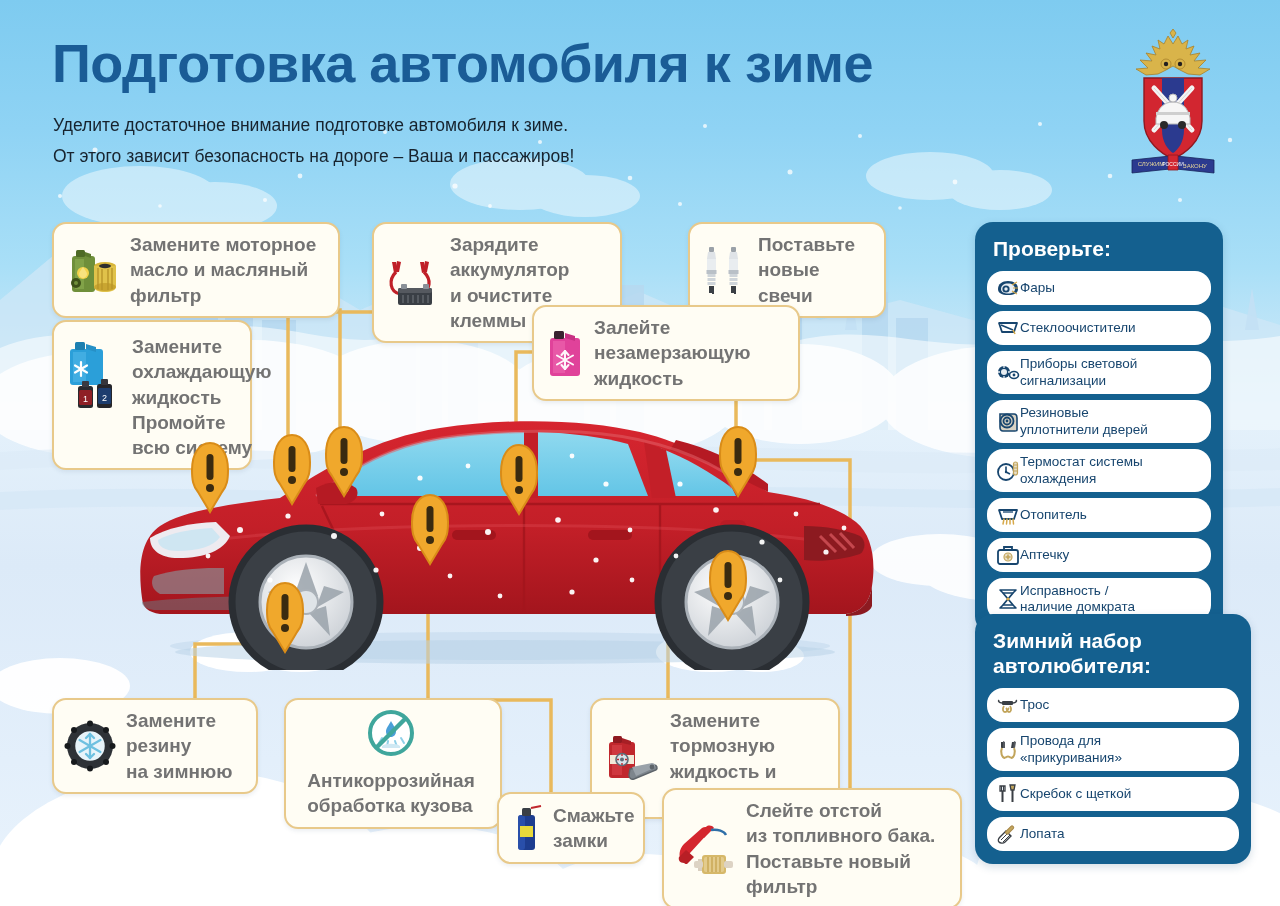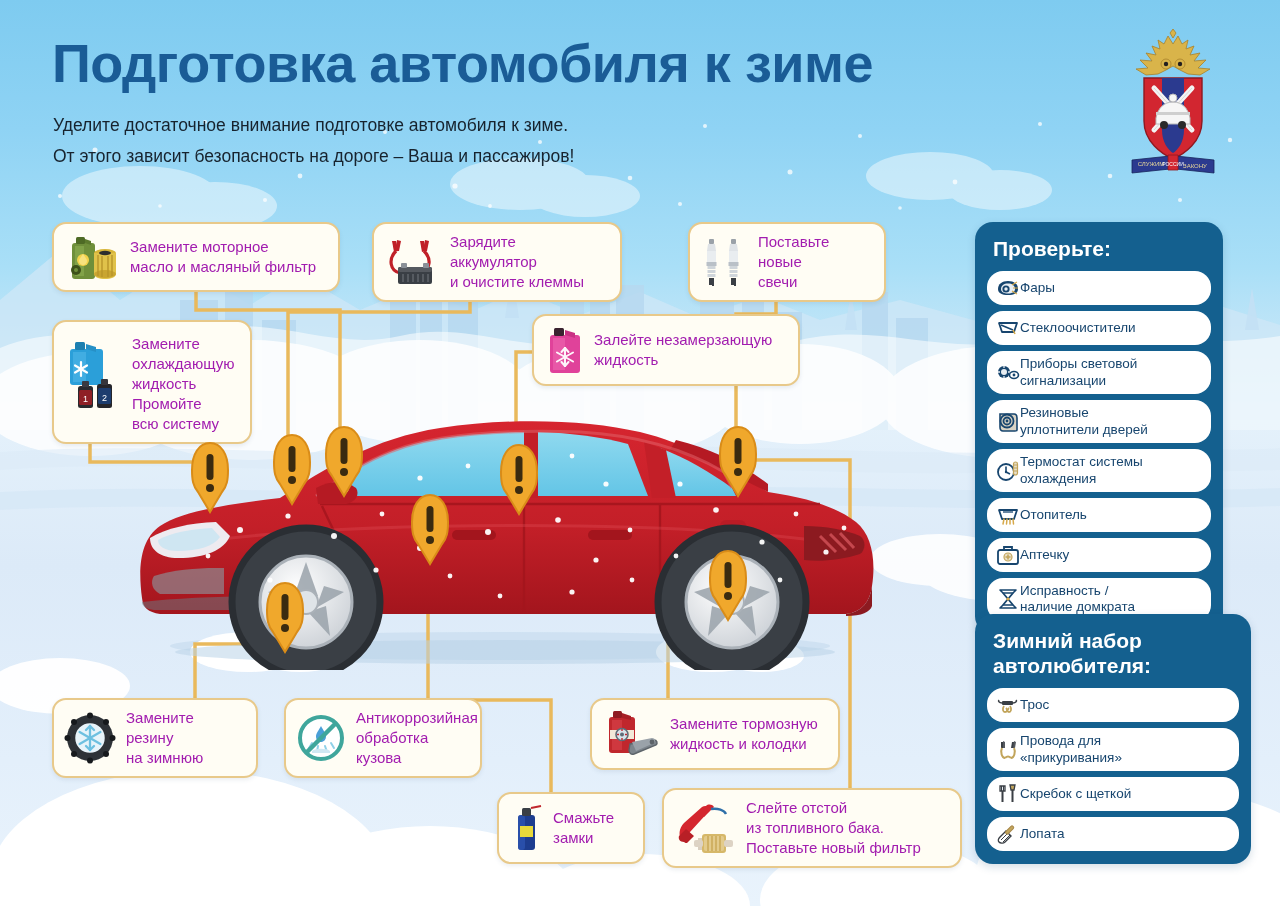--- a/index.html
+++ b/index.html
@@ -43,21 +43,21 @@
     position: absolute;
     background: #fffdf4;
     border: 2px solid #e8c98a;
     border-radius: 14px;
     display: flex; align-items: center; gap: 10px;
     padding: 8px 14px 8px 10px;
     box-shadow: 0 2px 4px rgba(60,90,120,0.10);
     z-index: 6;
   }
   .callout .ctext {
-    font-size: 15px; color: #a21caf; line-height: 1.33; font-weight: 400;
+    font-size: 19px; color: #737373; line-height: 1.33; font-weight: 700;
     white-space: pre-line;
   }
   .callout .cicon { flex: 0 0 auto; display: block; }
 
   
   #connectors { position: absolute; left: 0; top: 0; z-index: 3; }
 
   
   #car { position: absolute; left: 120px; top: 380px; z-index: 4; }
 
@@ -588,21 +588,21 @@
         <text x="40.5" y="65" font-size="9" fill="#ffffff" text-anchor="middle" font-family="Liberation Sans, sans-serif">2</text>
       </g>
     </svg>
     <div class="ctext">Замените
 охлаждающую
 жидкость
 Промойте
 всю систему</div>
   </div>
 
-  <div class="callout" style="left:532px; top:314px; width:268px;gap:8px;">
+  <div class="callout" style="left:532px; top:305px; width:268px;gap:8px;">
     <svg class="cicon" width="42" height="52" viewBox="0 0 42 52">
       <path d="M6,14 L6,46 C6,48 7,49 9,49 L33,49 C35,49 36,48 36,46 L36,14 C36,12 35,11 33,11 L9,11 C7,11 6,12 6,14 Z" fill="#e0429a"></path>
       <path d="M9,14 L21,14 L21,46 L9,46 Z" fill="#ee6bb2" opacity="0.55"></path>
       <rect x="10" y="4" width="10" height="8" rx="1.5" fill="#3a2330"></rect>
       <path d="M21,6 L31,9 L31,14 L21,11 Z" fill="#c83183"></path>
       <g stroke="#ffffff" stroke-width="2" stroke-linecap="round" opacity="0.95">
         <line x1="21" y1="24" x2="21" y2="42"></line>
         <line x1="13" y1="28.5" x2="29" y2="37.5"></line>
         <line x1="13" y1="37.5" x2="29" y2="28.5"></line>
         <line x1="21" y1="24" x2="17.5" y2="28"></line>
@@ -637,21 +637,21 @@
         <line x1="26" y1="14" x2="22" y2="18"></line>
           <line x1="26" y1="14" x2="30" y2="18"></line>
         <line x1="26" y1="38" x2="22" y2="34"></line>
           <line x1="26" y1="38" x2="30" y2="34"></line>
       </g>
     </svg>
     <div class="ctext">Замените резину
 на зимнюю</div>
   </div>
 
-  <div class="callout" style="left:284px; top:698px; width:198px;">
+  <div class="callout" style="left:284px; top:698px; width:218px;flex-direction:column;">
     <svg class="cicon" width="50" height="50" viewBox="0 0 50 50">
       <circle cx="25" cy="25" r="21" fill="#ffffff" stroke="#3fa69c" stroke-width="4"></circle>
       <path d="M25,13 C27,17 30,20 30,23.5 C30,26.5 27.8,29 25,29 C22.2,29 20,26.5 20,23.5 C20,20 23,17 25,13 Z" fill="#4a9fd8"></path>
       <g stroke="#8fd0e8" stroke-width="2" stroke-linecap="round">
         <line x1="16" y1="30" x2="13" y2="35"></line>
         <line x1="22" y1="33" x2="21" y2="39"></line>
         <line x1="29" y1="33" x2="31" y2="39"></line>
         <line x1="35" y1="30" x2="38" y2="35"></line>
       </g>
       <path d="M16,38 C19,35 31,35 34,38 L34,40 L16,40 Z" fill="#cfe8f3"></path>

